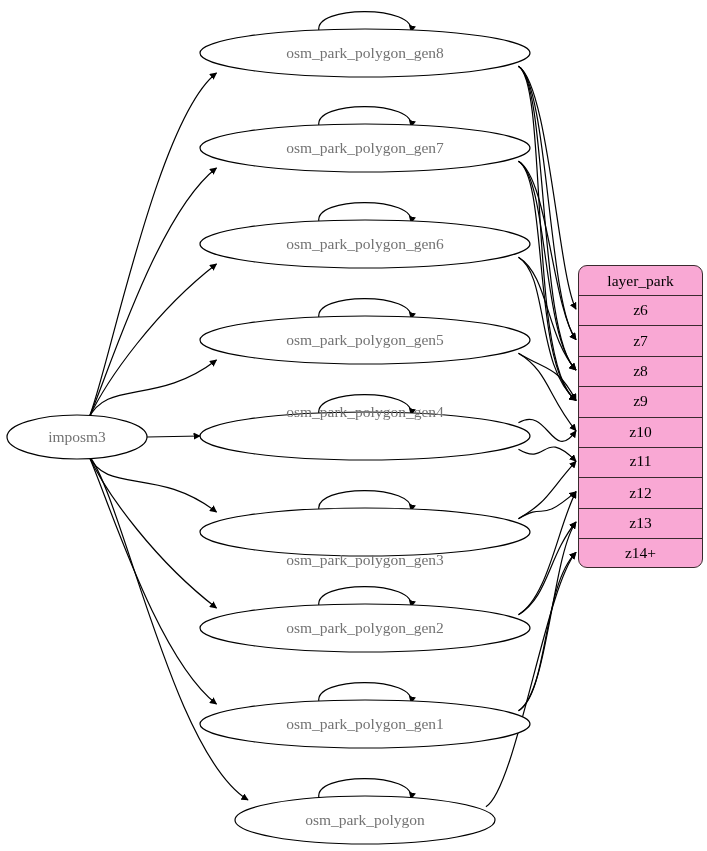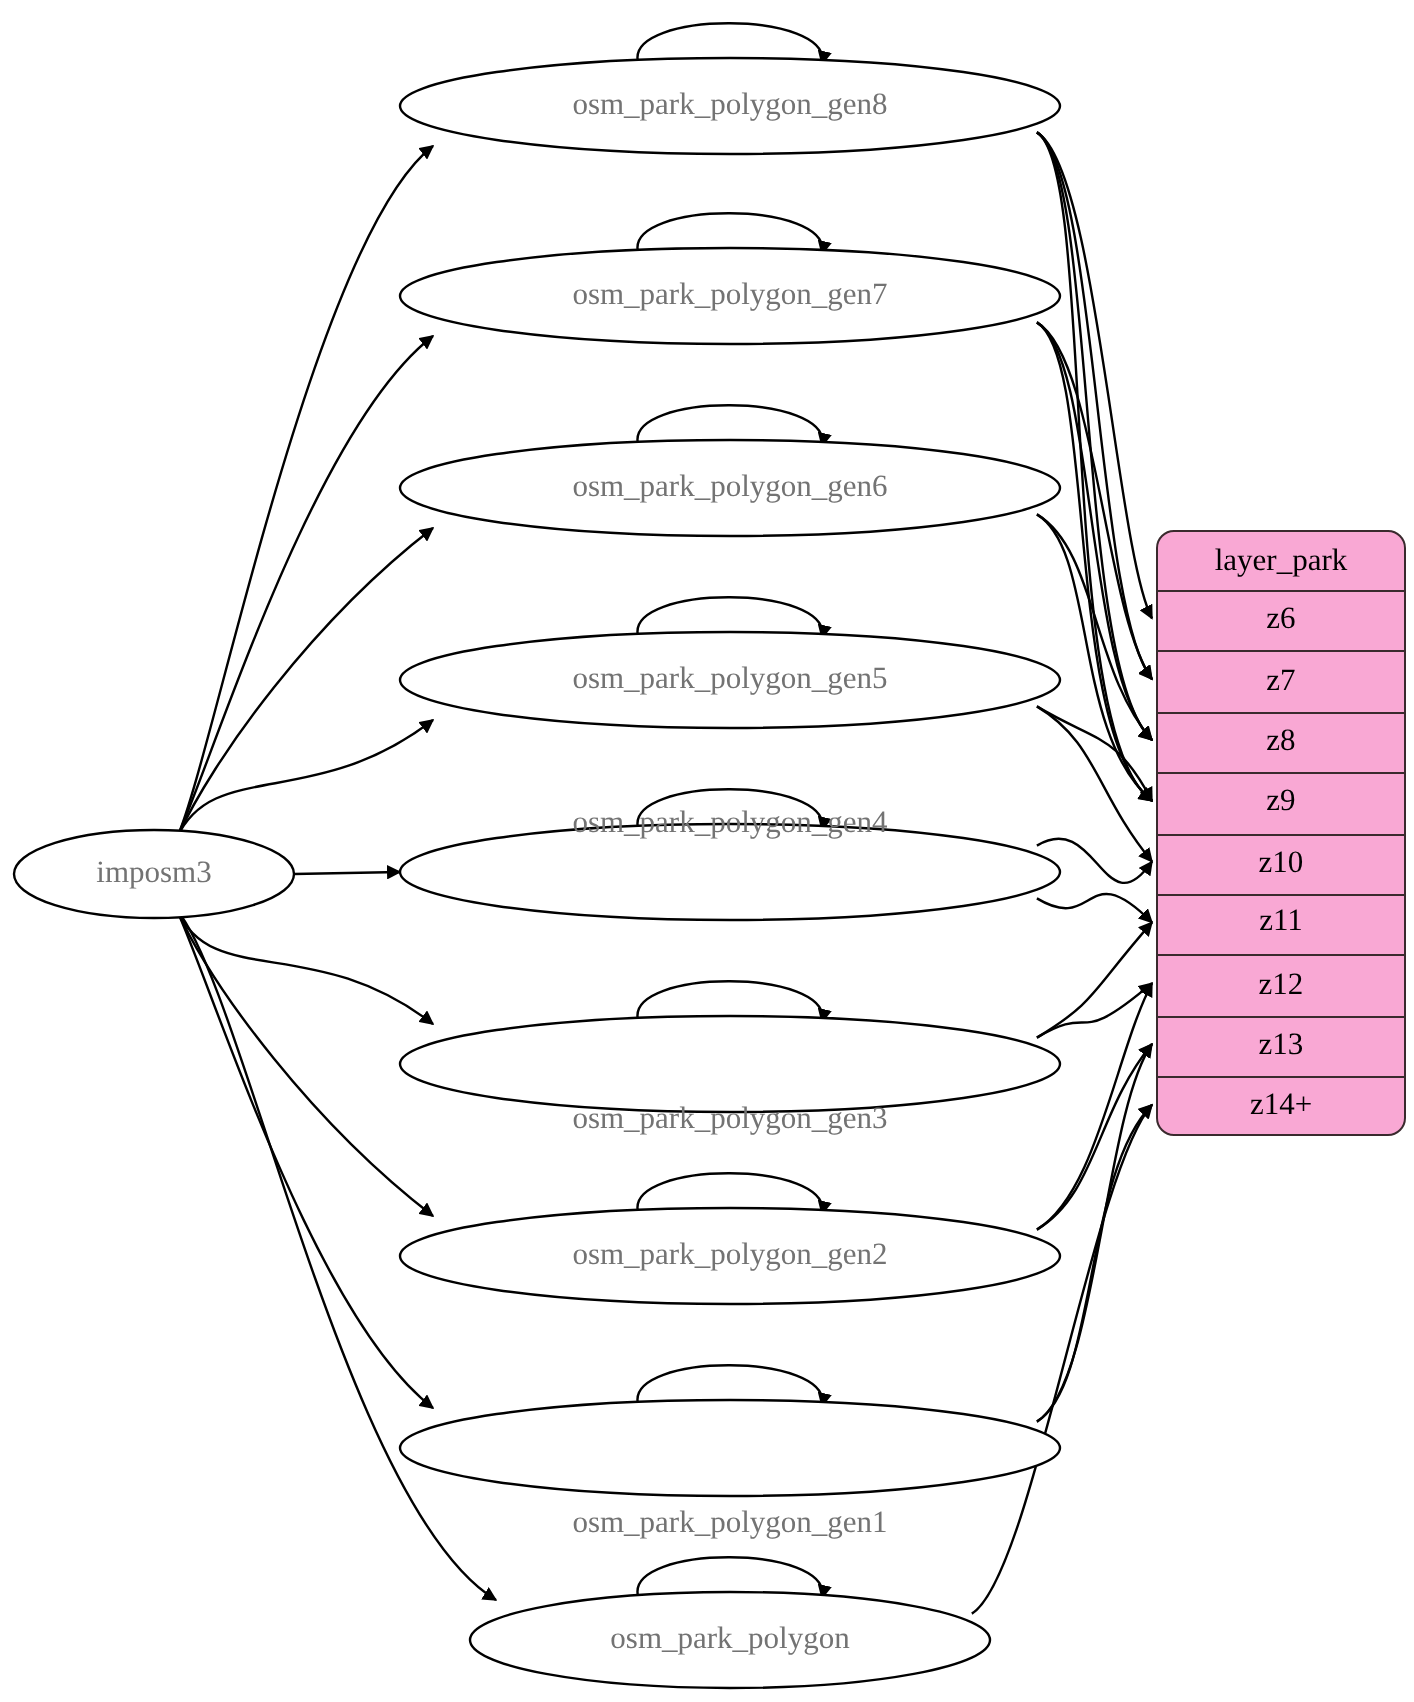--- a/index.html
+++ b/index.html
@@ -94,21 +94,21 @@
 
   <div id="labels">
       <div class="nodelabel" style="left: 77px; top: 437px;">imposm3</div>
       <div class="nodelabel" style="left: 365px; top: 53px;">osm_park_polygon_gen8</div>
       <div class="nodelabel" style="left: 365px; top: 148px;">osm_park_polygon_gen7</div>
       <div class="nodelabel" style="left: 365px; top: 244px;">osm_park_polygon_gen6</div>
       <div class="nodelabel" style="left: 365px; top: 340px;">osm_park_polygon_gen5</div>
       <div class="nodelabel" style="left: 365px; top: 412px;">osm_park_polygon_gen4</div>
       <div class="nodelabel" style="left: 365px; top: 560px;">osm_park_polygon_gen3</div>
       <div class="nodelabel" style="left: 365px; top: 628px;">osm_park_polygon_gen2</div>
-      <div class="nodelabel" style="left: 365px; top: 724px; margin-top: 38px;">osm_park_polygon_gen1</div>
+      <div class="nodelabel" style="left: 365px; top: 724px;">osm_park_polygon_gen1</div>
       <div class="nodelabel" style="left: 365px; top: 820px;">osm_park_polygon</div>
     </div>
 
   <div id="tablebox" style="left: 578px; top: 265px; width: 125px; height: 303px; background: #f9a8d4; border-color: rgb(58, 42, 46);">
     <div id="tablecells">
         <div class="tablecell" style="top: 0px; height: 29px;">layer_park</div>
         <div class="rowline" style="top: 29px; background: rgb(58, 42, 46);"></div>
         <div class="tablecell" style="top: 29px; height: 30.4px;">z6</div>
         <div class="rowline" style="top: 59.4px; background: rgb(58, 42, 46);"></div>
         <div class="tablecell" style="top: 59.4px; height: 30.4px;">z7</div>

